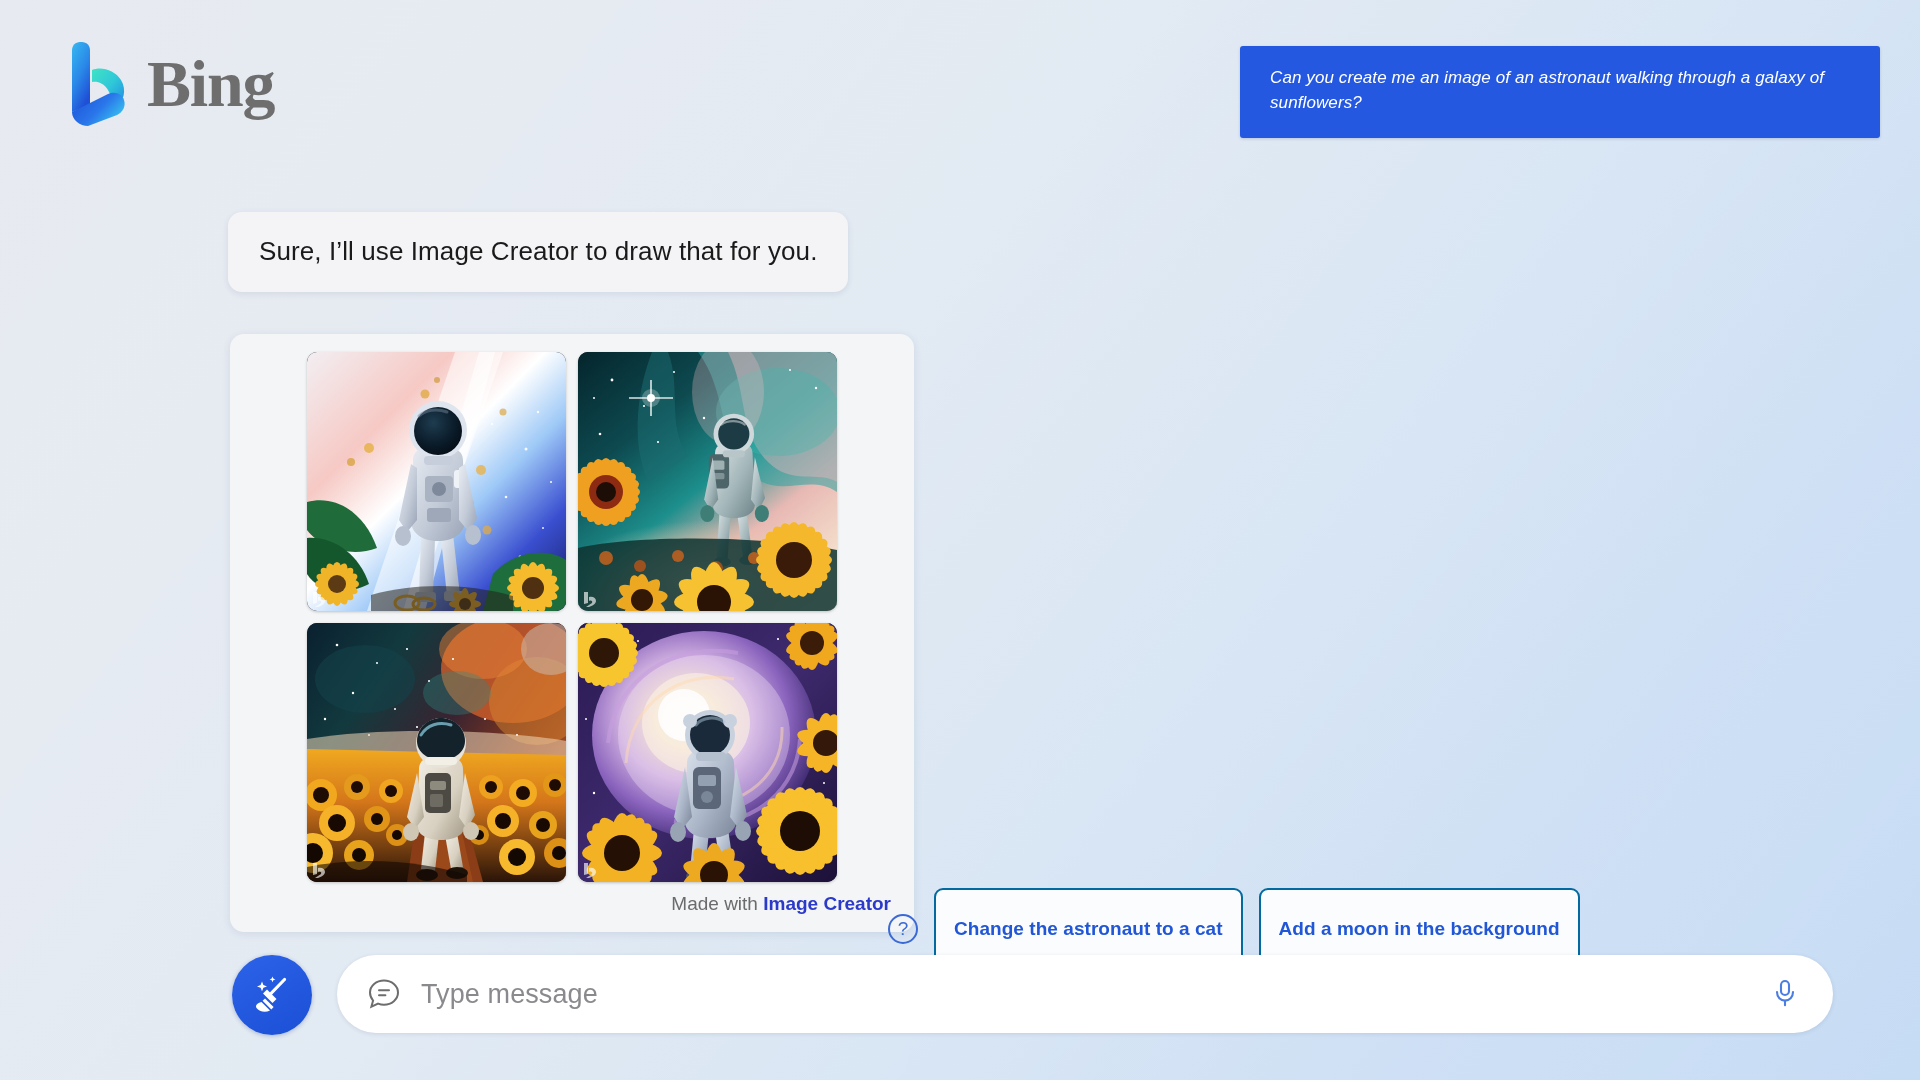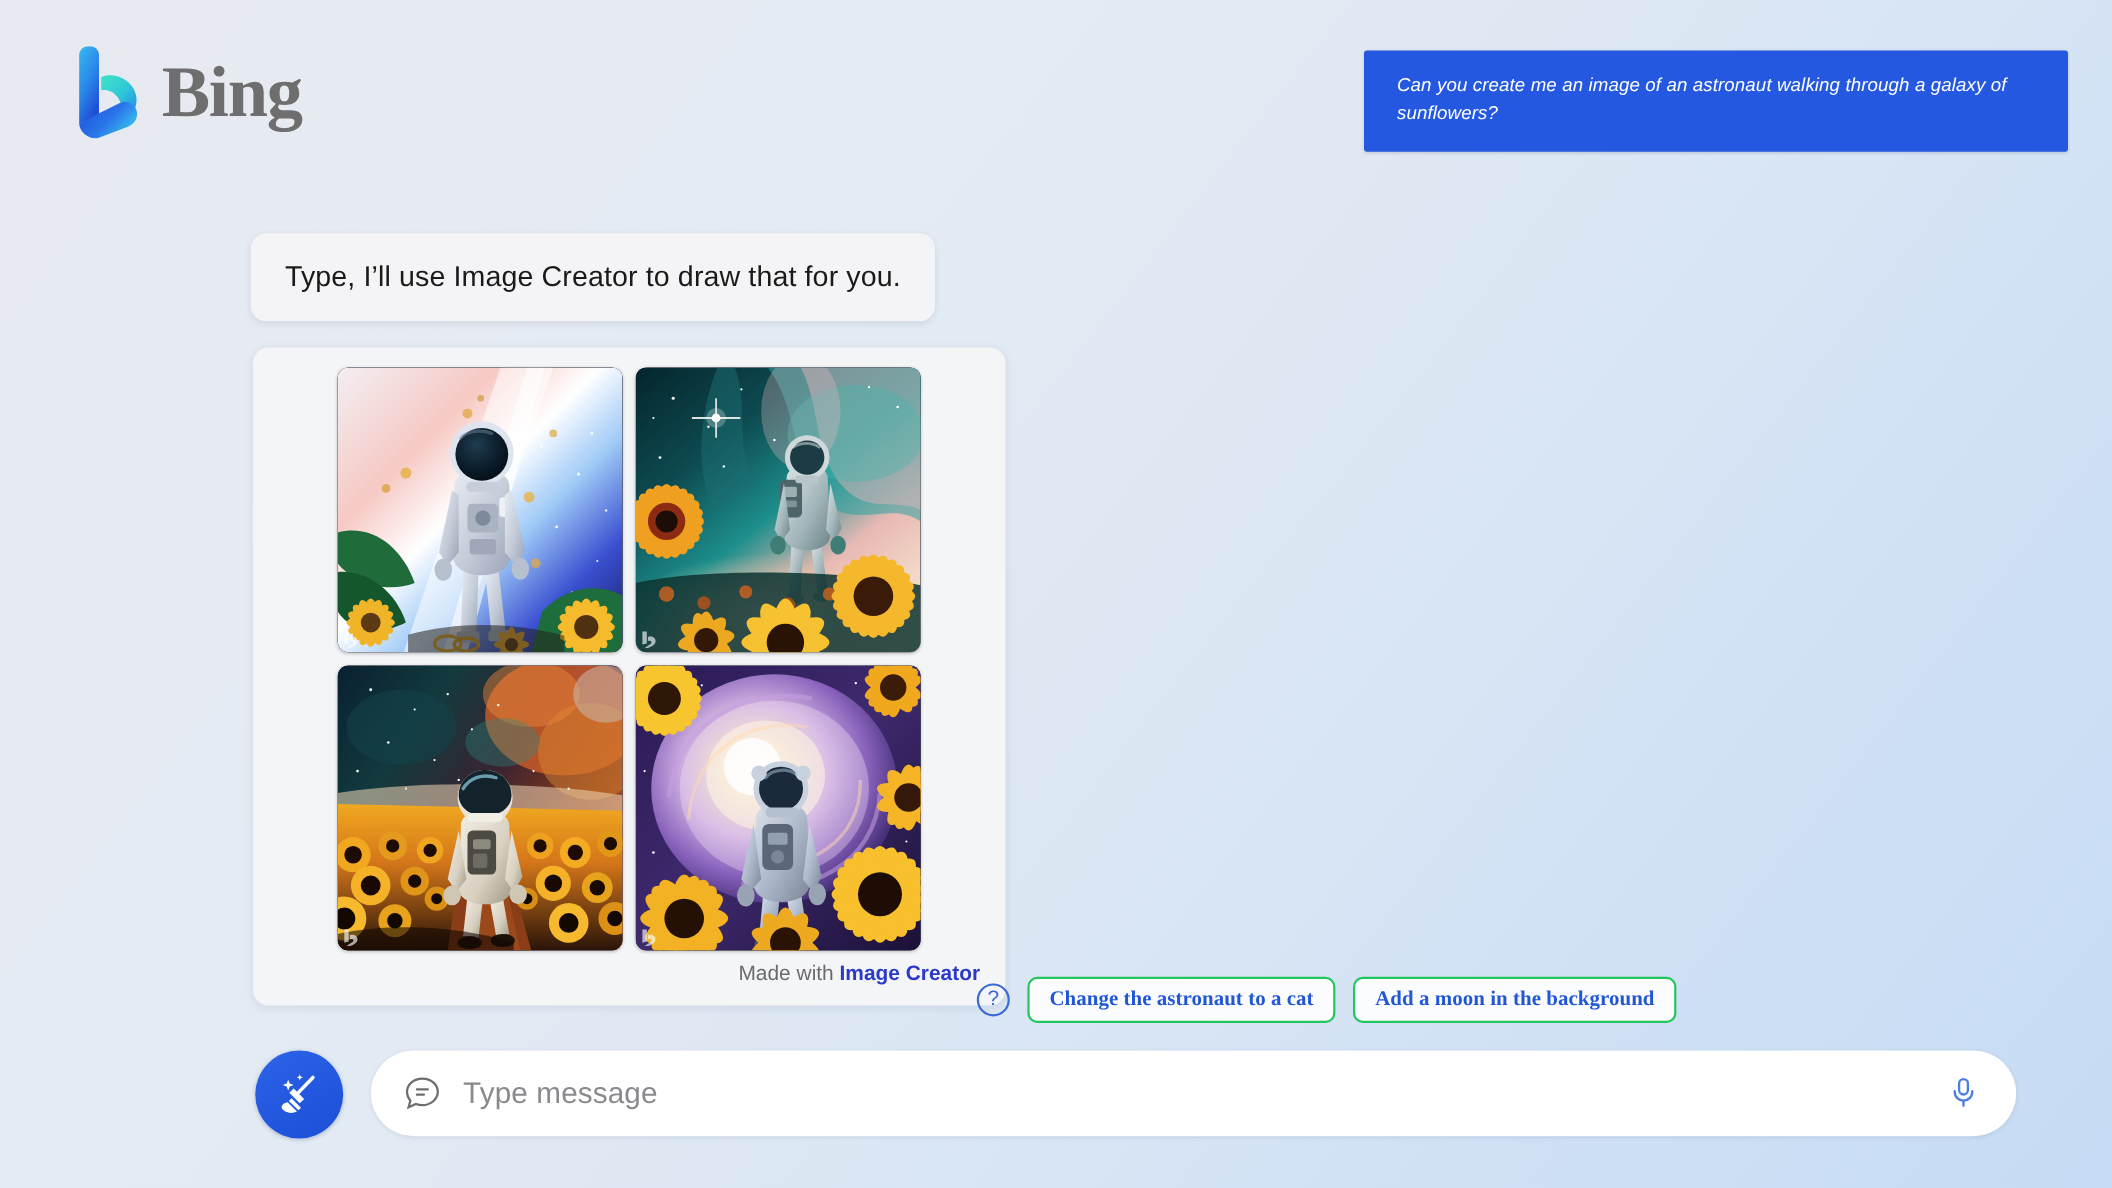--- a/index.html
+++ b/index.html
@@ -77,21 +77,21 @@
     font-size: 26px;
     line-height: 1.4;
     box-shadow: 0 2px 6px rgba(40,60,100,.10);
     letter-spacing: .1px;
   }
 
   
   .image-card {
     position: absolute;
     left: 230px;
-    top: 316px;
+    top: 334px;
     width: 684px;
     background: #f4f5f7;
     border-radius: 14px;
     padding: 18px 18px 10px 18px;
     box-shadow: 0 2px 8px rgba(40,60,100,.10);
   }
   .image-grid {
     display: grid;
     grid-template-columns: 259px 259px;
     grid-template-rows: 259px 259px;
@@ -149,30 +149,30 @@
     display: flex;
     align-items: center;
     justify-content: center;
     cursor: pointer;
     flex: 0 0 auto;
     background: transparent;
     line-height: 1;
     padding-bottom: 1px;
   }
   .chip {
-    border: 2px solid #22c55e;
+    border: 2px solid #0369a1;
     background: #fbfcfe;
     color: #2157d6;
     font-size: 19px;
     font-weight: 700;
     border-radius: 9px;
-    padding: 8px 18px;
+    padding: 28px 18px;
     white-space: nowrap;
     cursor: pointer;
-    font-family: Liberation Serif, serif;
+    font-family: Liberation Sans, sans-serif;
     letter-spacing: .05px;
   }
 
   
   .composer {
     position: absolute;
     left: 232px;
     bottom: 45px;
     display: flex;
     gap: 25px;
@@ -251,21 +251,21 @@
       <path d="M4 70 L40 52 C47 49 54 52 56 58 C58 64 55 70 49 73 L20 84 C12 84 4 78 4 70 Z" fill="url(#gTail)"></path>
     </svg>
   </span>
   <span class="logo-text">Bing</span>
 </div>
 
 <div class="user-row">
   <div class="user-bubble">Can you create me an image of an astronaut walking through a galaxy of sunflowers?</div>
 </div>
 
-<div class="assistant-bubble">Type, I’ll use Image Creator to draw that for you.</div>
+<div class="assistant-bubble">Sure, I’ll use Image Creator to draw that for you.</div>
 
 <div class="image-card">
   <div class="image-grid">
 
     <div class="thumb">
       <svg viewBox="0 0 259 259" preserveAspectRatio="xMidYMid slice" xmlns="http://www.w3.org/2000/svg">
         <defs>
           <linearGradient id="i1bg" x1="0" y1="0" x2="1" y2="1">
             <stop offset="0%" stop-color="#f3eef2"></stop>
             <stop offset="28%" stop-color="#f6c9c4"></stop>

